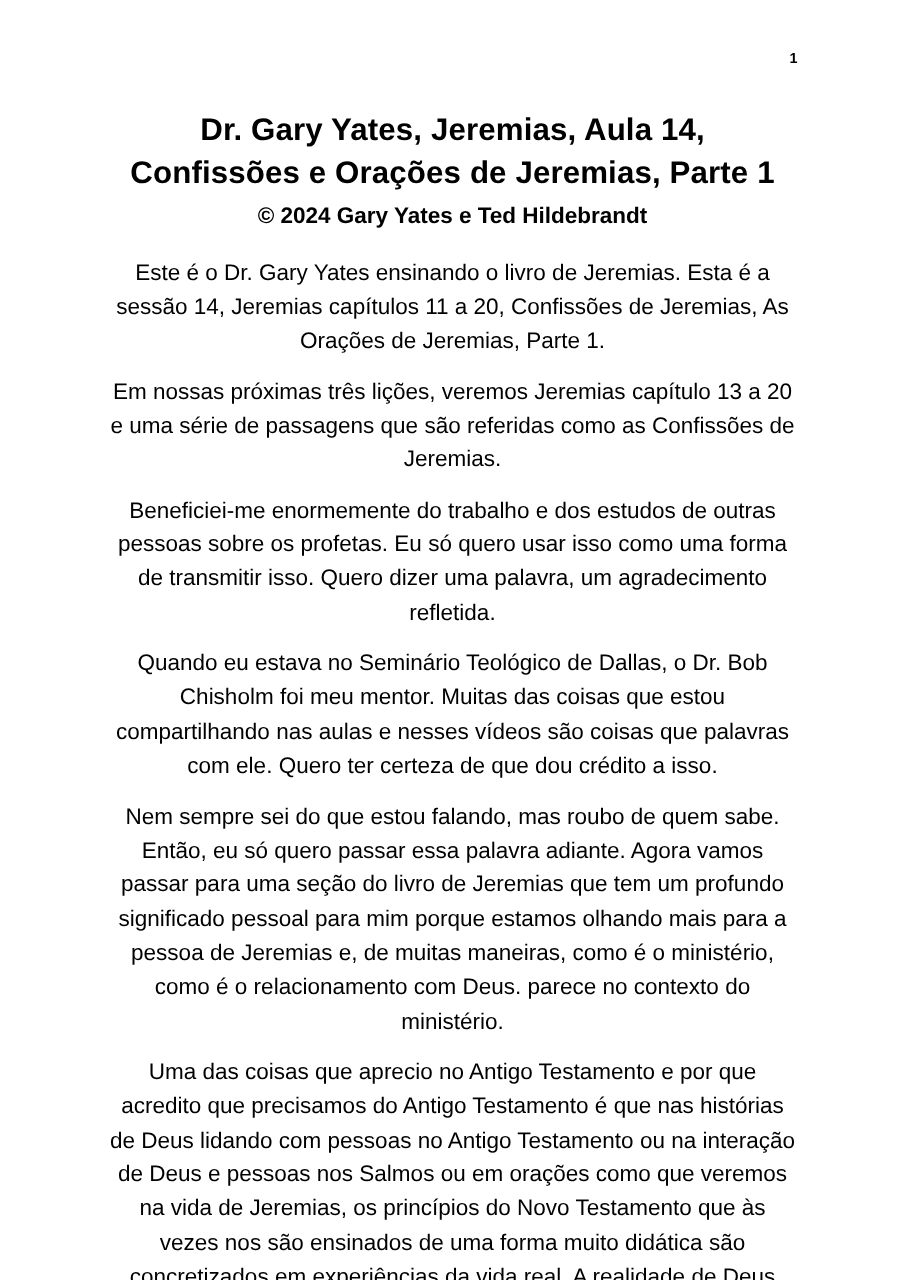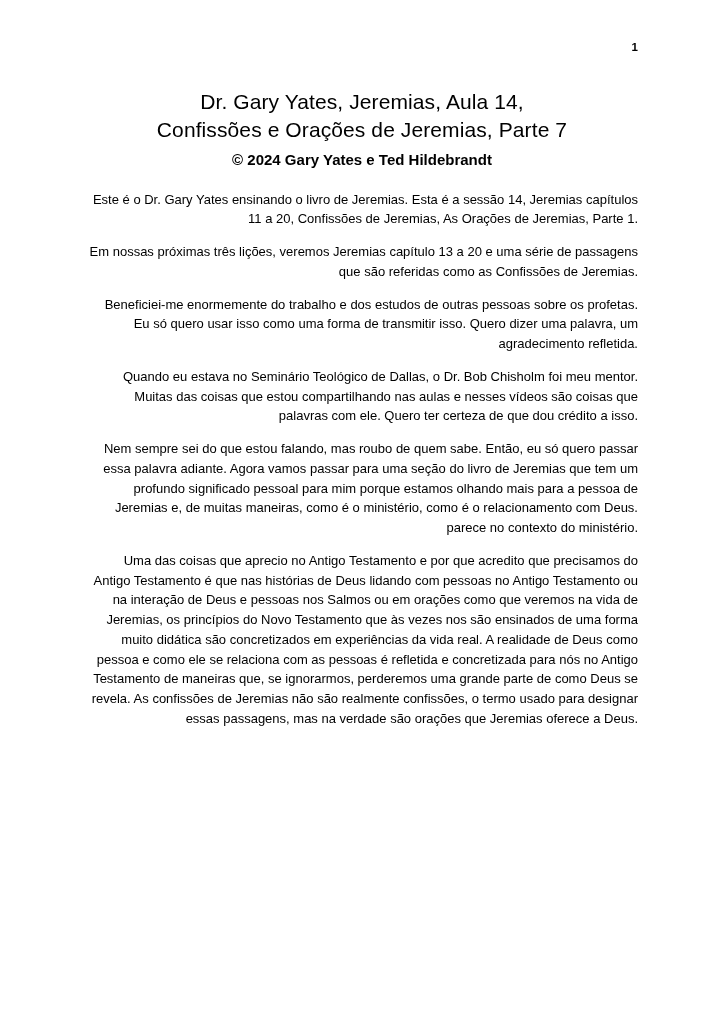--- a/index.html
+++ b/index.html
@@ -27,52 +27,52 @@
     right: 86px;
     font-size: 11.5px;
     font-weight: bold;
     line-height: 1;
   }
   .title-block {
     margin-top: 44px;
     text-align: center;
   }
   .doc-title-line {
-    font-size: 21px;
-    font-weight: normal;
+    font-size: 25px;
+    font-weight: bold;
     line-height: 1.35;
     letter-spacing: 0.1px;
   }
   .copyright {
     margin-top: 6px;
-    font-size: 15px;
+    font-size: 18px;
     font-weight: bold;
     text-align: center;
   }
   .body-text {
     margin-top: 22px;
   }
   .para {
-    font-size: 13px;
+    font-size: 18px;
     line-height: 1.52;
-    text-align: right;
+    text-align: center;
     margin: 0 0 13px 0;
     hyphens: none;
   }
 </style>
 </head>
 <body>
 
 <div class="page">
 
   <div class="page-number">1</div>
 
   <div class="title-block">
     <div class="doc-title-line">Dr. Gary Yates, Jeremias, Aula 14,</div>
-    <div class="doc-title-line">Confissões e Orações de Jeremias, Parte 7</div>
+    <div class="doc-title-line">Confissões e Orações de Jeremias, Parte 1</div>
   </div>
 
   <div class="copyright">© 2024 Gary Yates e Ted Hildebrandt</div>
 
   <div class="body-text">
     <p class="para">Este é o Dr. Gary Yates ensinando o livro de Jeremias. Esta é a sessão 14, Jeremias capítulos 11 a 20, Confissões de Jeremias, As Orações de Jeremias, Parte 1.</p>
     <p class="para">Em nossas próximas três lições, veremos Jeremias capítulo 13 a 20 e uma série de passagens que são referidas como as Confissões de Jeremias.</p>
     <p class="para">Beneficiei-me enormemente do trabalho e dos estudos de outras pessoas sobre os profetas. Eu só quero usar isso como uma forma de transmitir isso. Quero dizer uma palavra, um agradecimento refletida.</p>
     <p class="para">Quando eu estava no Seminário Teológico de Dallas, o Dr. Bob Chisholm foi meu mentor. Muitas das coisas que estou compartilhando nas aulas e nesses vídeos são coisas que palavras com ele. Quero ter certeza de que dou crédito a isso.</p>
     <p class="para">Nem sempre sei do que estou falando, mas roubo de quem sabe. Então, eu só quero passar essa palavra adiante. Agora vamos passar para uma seção do livro de Jeremias que tem um profundo significado pessoal para mim porque estamos olhando mais para a pessoa de Jeremias e, de muitas maneiras, como é o ministério, como é o relacionamento com Deus. parece no contexto do ministério.</p>

